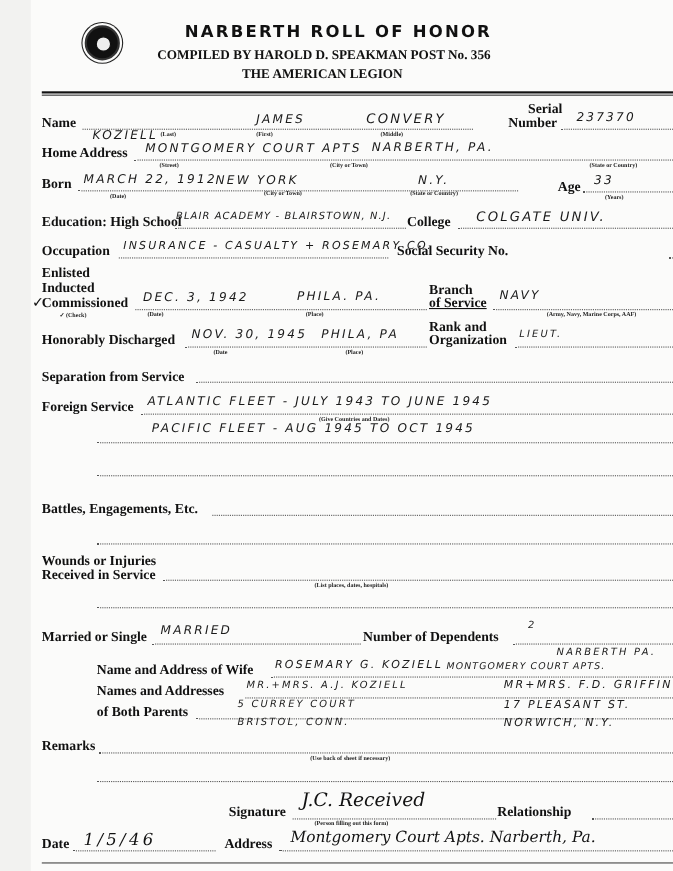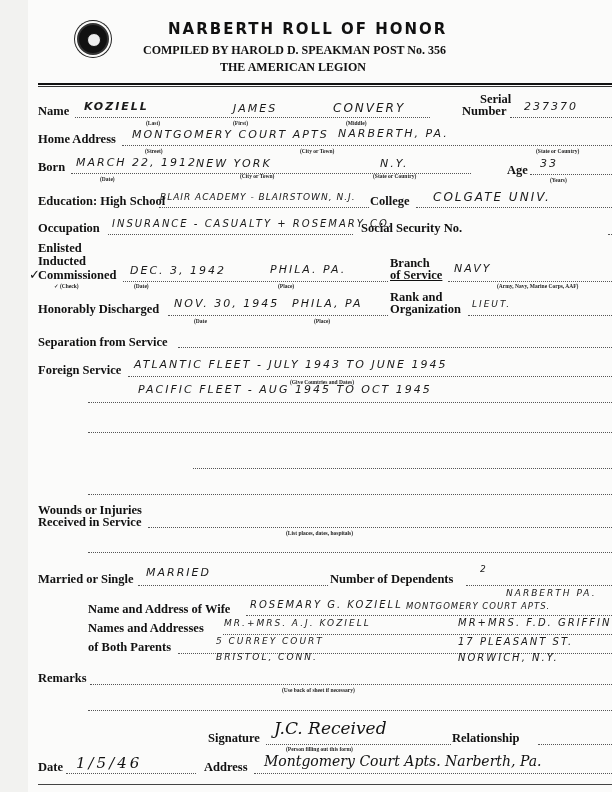--- a/index.html
+++ b/index.html
@@ -26,21 +26,21 @@
 
   <div class="emblem"></div>
   <div class="abs title" style="left:140px;top:20px;">NARBERTH ROLL OF HONOR</div>
   <div class="abs sub" style="left:115px;top:43px;">COMPILED BY HAROLD D. SPEAKMAN POST No. 356</div>
   <div class="abs sub" style="left:192px;top:60px;">THE AMERICAN LEGION</div>
   <div class="rule" style="top:83px;border-top:2px solid #111;"></div>
   <div class="rule" style="top:86px;border-top:1px solid #333;"></div>
 
   <div class="abs lbl" style="left:10px;top:104px;">Name</div>
   <div class="dot" style="left:47px;width:355px;top:117px;"></div>
-  <div class="abs hw" style="left:56px;top:100px;font-weight:bold;">KOZIELL</div>
+  <div class="abs hw" style="left:56px;top:116px;">KOZIELL</div>
   <div class="abs hw" style="left:205px;top:102px;">JAMES</div>
   <div class="abs hw" style="left:305px;top:101px;font-size:12px;">CONVERY</div>
   <div class="abs cap" style="left:118px;top:120px;">(Last)</div>
   <div class="abs cap" style="left:205px;top:120px;">(First)</div>
   <div class="abs cap" style="left:318px;top:120px;">(Middle)</div>
   <div class="abs lbl" style="left:452px;top:92px;">Serial</div>
   <div class="abs lbl" style="left:434px;top:104px;">Number</div>
   <div class="dot" style="left:482px;width:120px;top:117px;"></div>
   <div class="abs hw" style="left:496px;top:100px;">237370</div>
 
@@ -109,20 +109,21 @@
   <div class="dot" style="left:150px;width:452px;top:347px;"></div>
 
   <div class="abs lbl" style="left:10px;top:363px;">Foreign Service</div>
   <div class="dot" style="left:100px;width:502px;top:376px;"></div>
   <div class="abs hw" style="left:106px;top:358px;">ATLANTIC FLEET  - JULY 1943 TO JUNE 1945</div>
   <div class="abs cap" style="left:262px;top:379px;">(Give Countries and Dates)</div>
   <div class="abs hw" style="left:110px;top:383px;">PACIFIC FLEET  - AUG 1945 TO OCT 1945</div>
   <div class="dot" style="left:60px;width:542px;top:402px;"></div>
   <div class="dot" style="left:60px;width:542px;top:432px;"></div>
 
+  <div class="abs lbl" style="left:10px;top:455px;">Battles, Engagements, Etc.</div>
   <div class="dot" style="left:165px;width:437px;top:468px;"></div>
   <div class="dot" style="left:60px;width:542px;top:494px;"></div>
 
   <div class="abs lbl" style="left:10px;top:503px;">Wounds or Injuries</div>
   <div class="abs lbl" style="left:10px;top:515px;">Received in Service</div>
   <div class="dot" style="left:120px;width:482px;top:527px;"></div>
   <div class="abs cap" style="left:258px;top:530px;">(List places, dates, hospitals)</div>
   <div class="dot" style="left:60px;width:542px;top:552px;"></div>
 
   <div class="abs lbl" style="left:10px;top:572px;">Married or Single</div>

